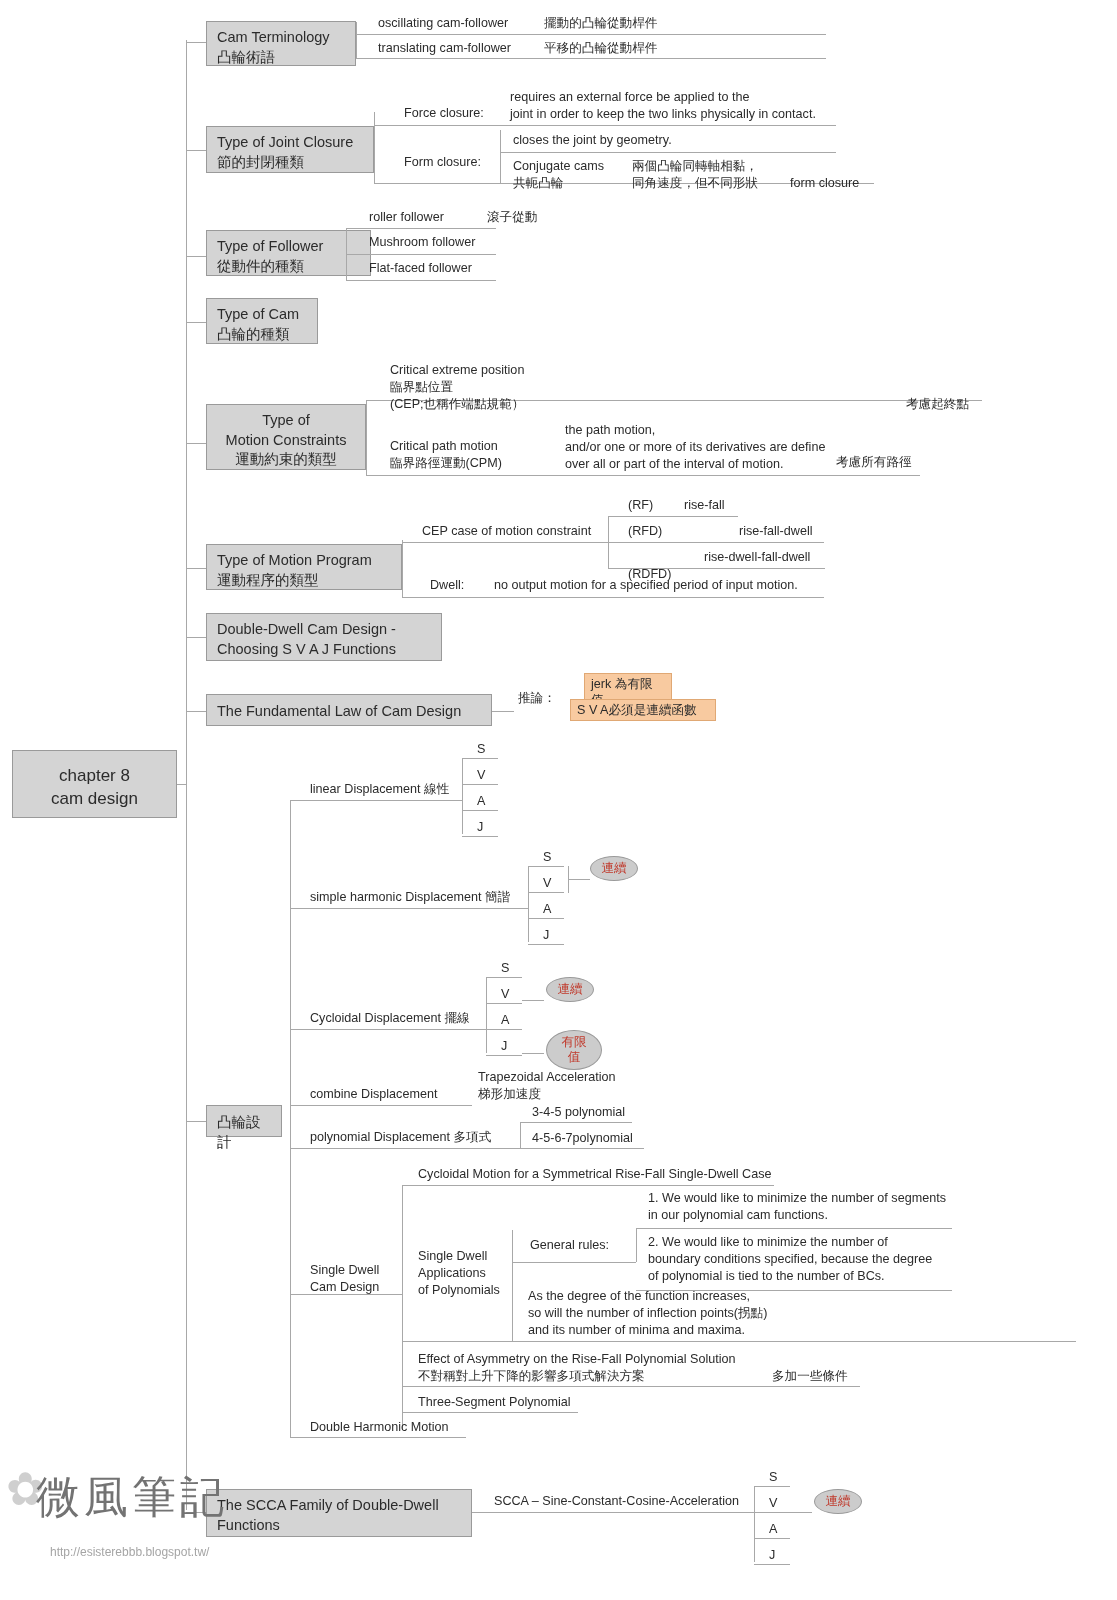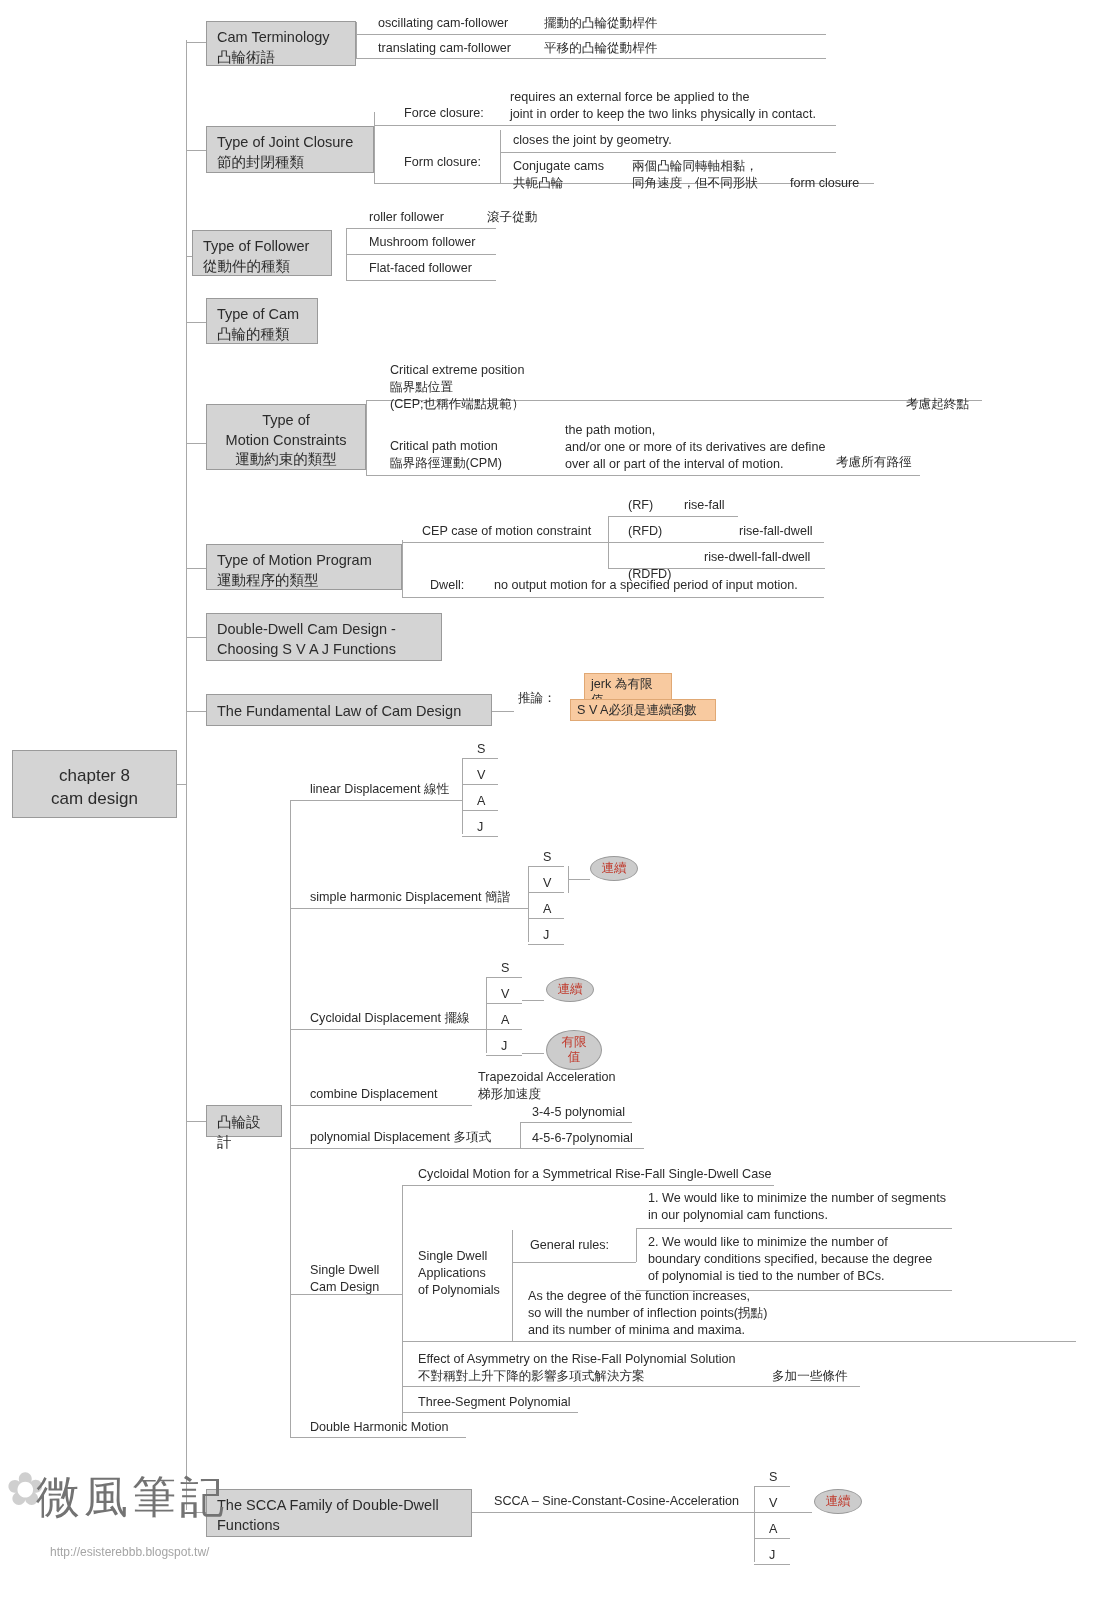--- a/index.html
+++ b/index.html
@@ -119,21 +119,21 @@
   <div class="vline" style="left:500px; top:130px; height:53px;"></div>
   <div class="hline" style="left:500px; top:152px; width:336px;"></div>
   <div class="plain" style="left:513px; top:132px;">closes the joint by geometry.</div>
   <div class="plain" style="left:513px; top:158px;">Conjugate cams
 共軛凸輪</div>
   <div class="plain" style="left:632px; top:158px;">兩個凸輪同轉軸相黏，
 同角速度，但不同形狀</div>
   <div class="plain" style="left:790px; top:175px;">form closure</div>
 
   <div class="hline" style="left:186px; top:256px; width:20px;"></div>
-  <div class="node" style="left:192px; top:230px; width:140px; height:46px;">Type of Follower
+  <div class="node" style="left:206px; top:230px; width:165px; height:46px;">Type of Follower
 從動件的種類</div>
   <div class="vline" style="left:346px; top:228px; height:52px;"></div>
 
   <div class="hline" style="left:346px; top:228px; width:150px;"></div>
   <div class="plain" style="left:369px; top:209px;">roller follower</div>
   <div class="plain" style="left:487px; top:209px;">滾子從動</div>
 
   <div class="hline" style="left:346px; top:254px; width:150px;"></div>
   <div class="plain" style="left:369px; top:234px;">Mushroom follower</div>
 

